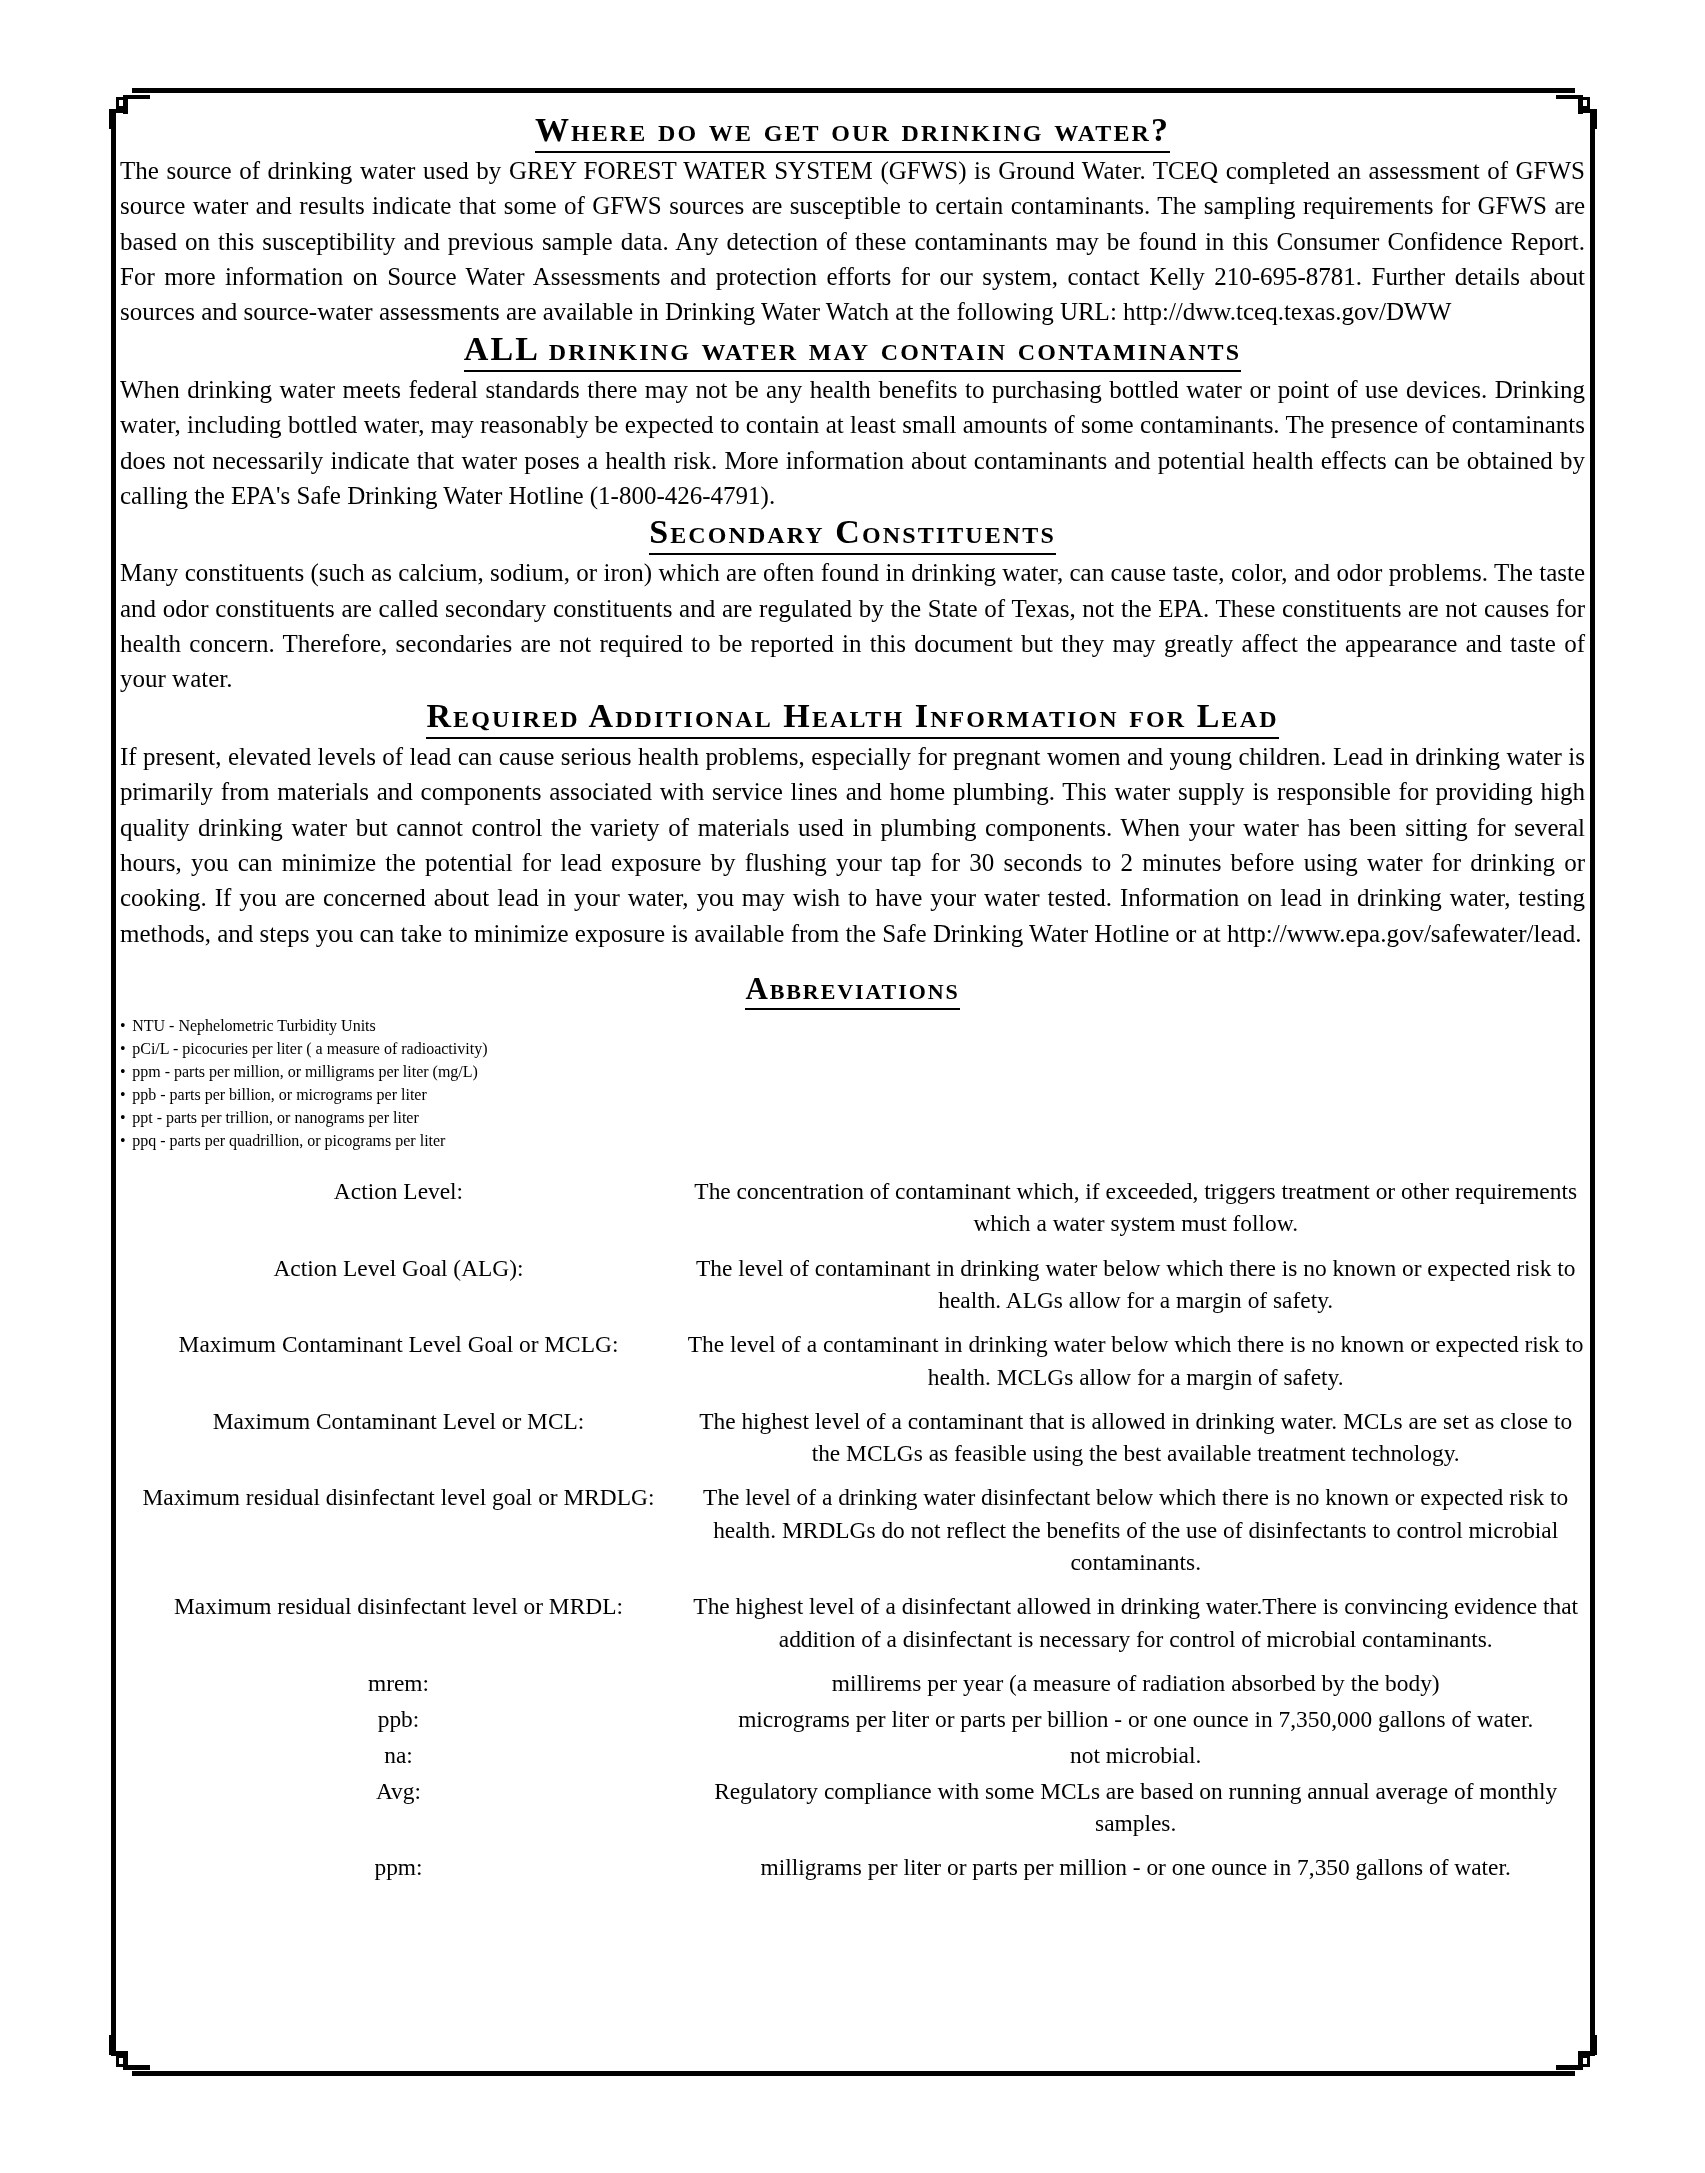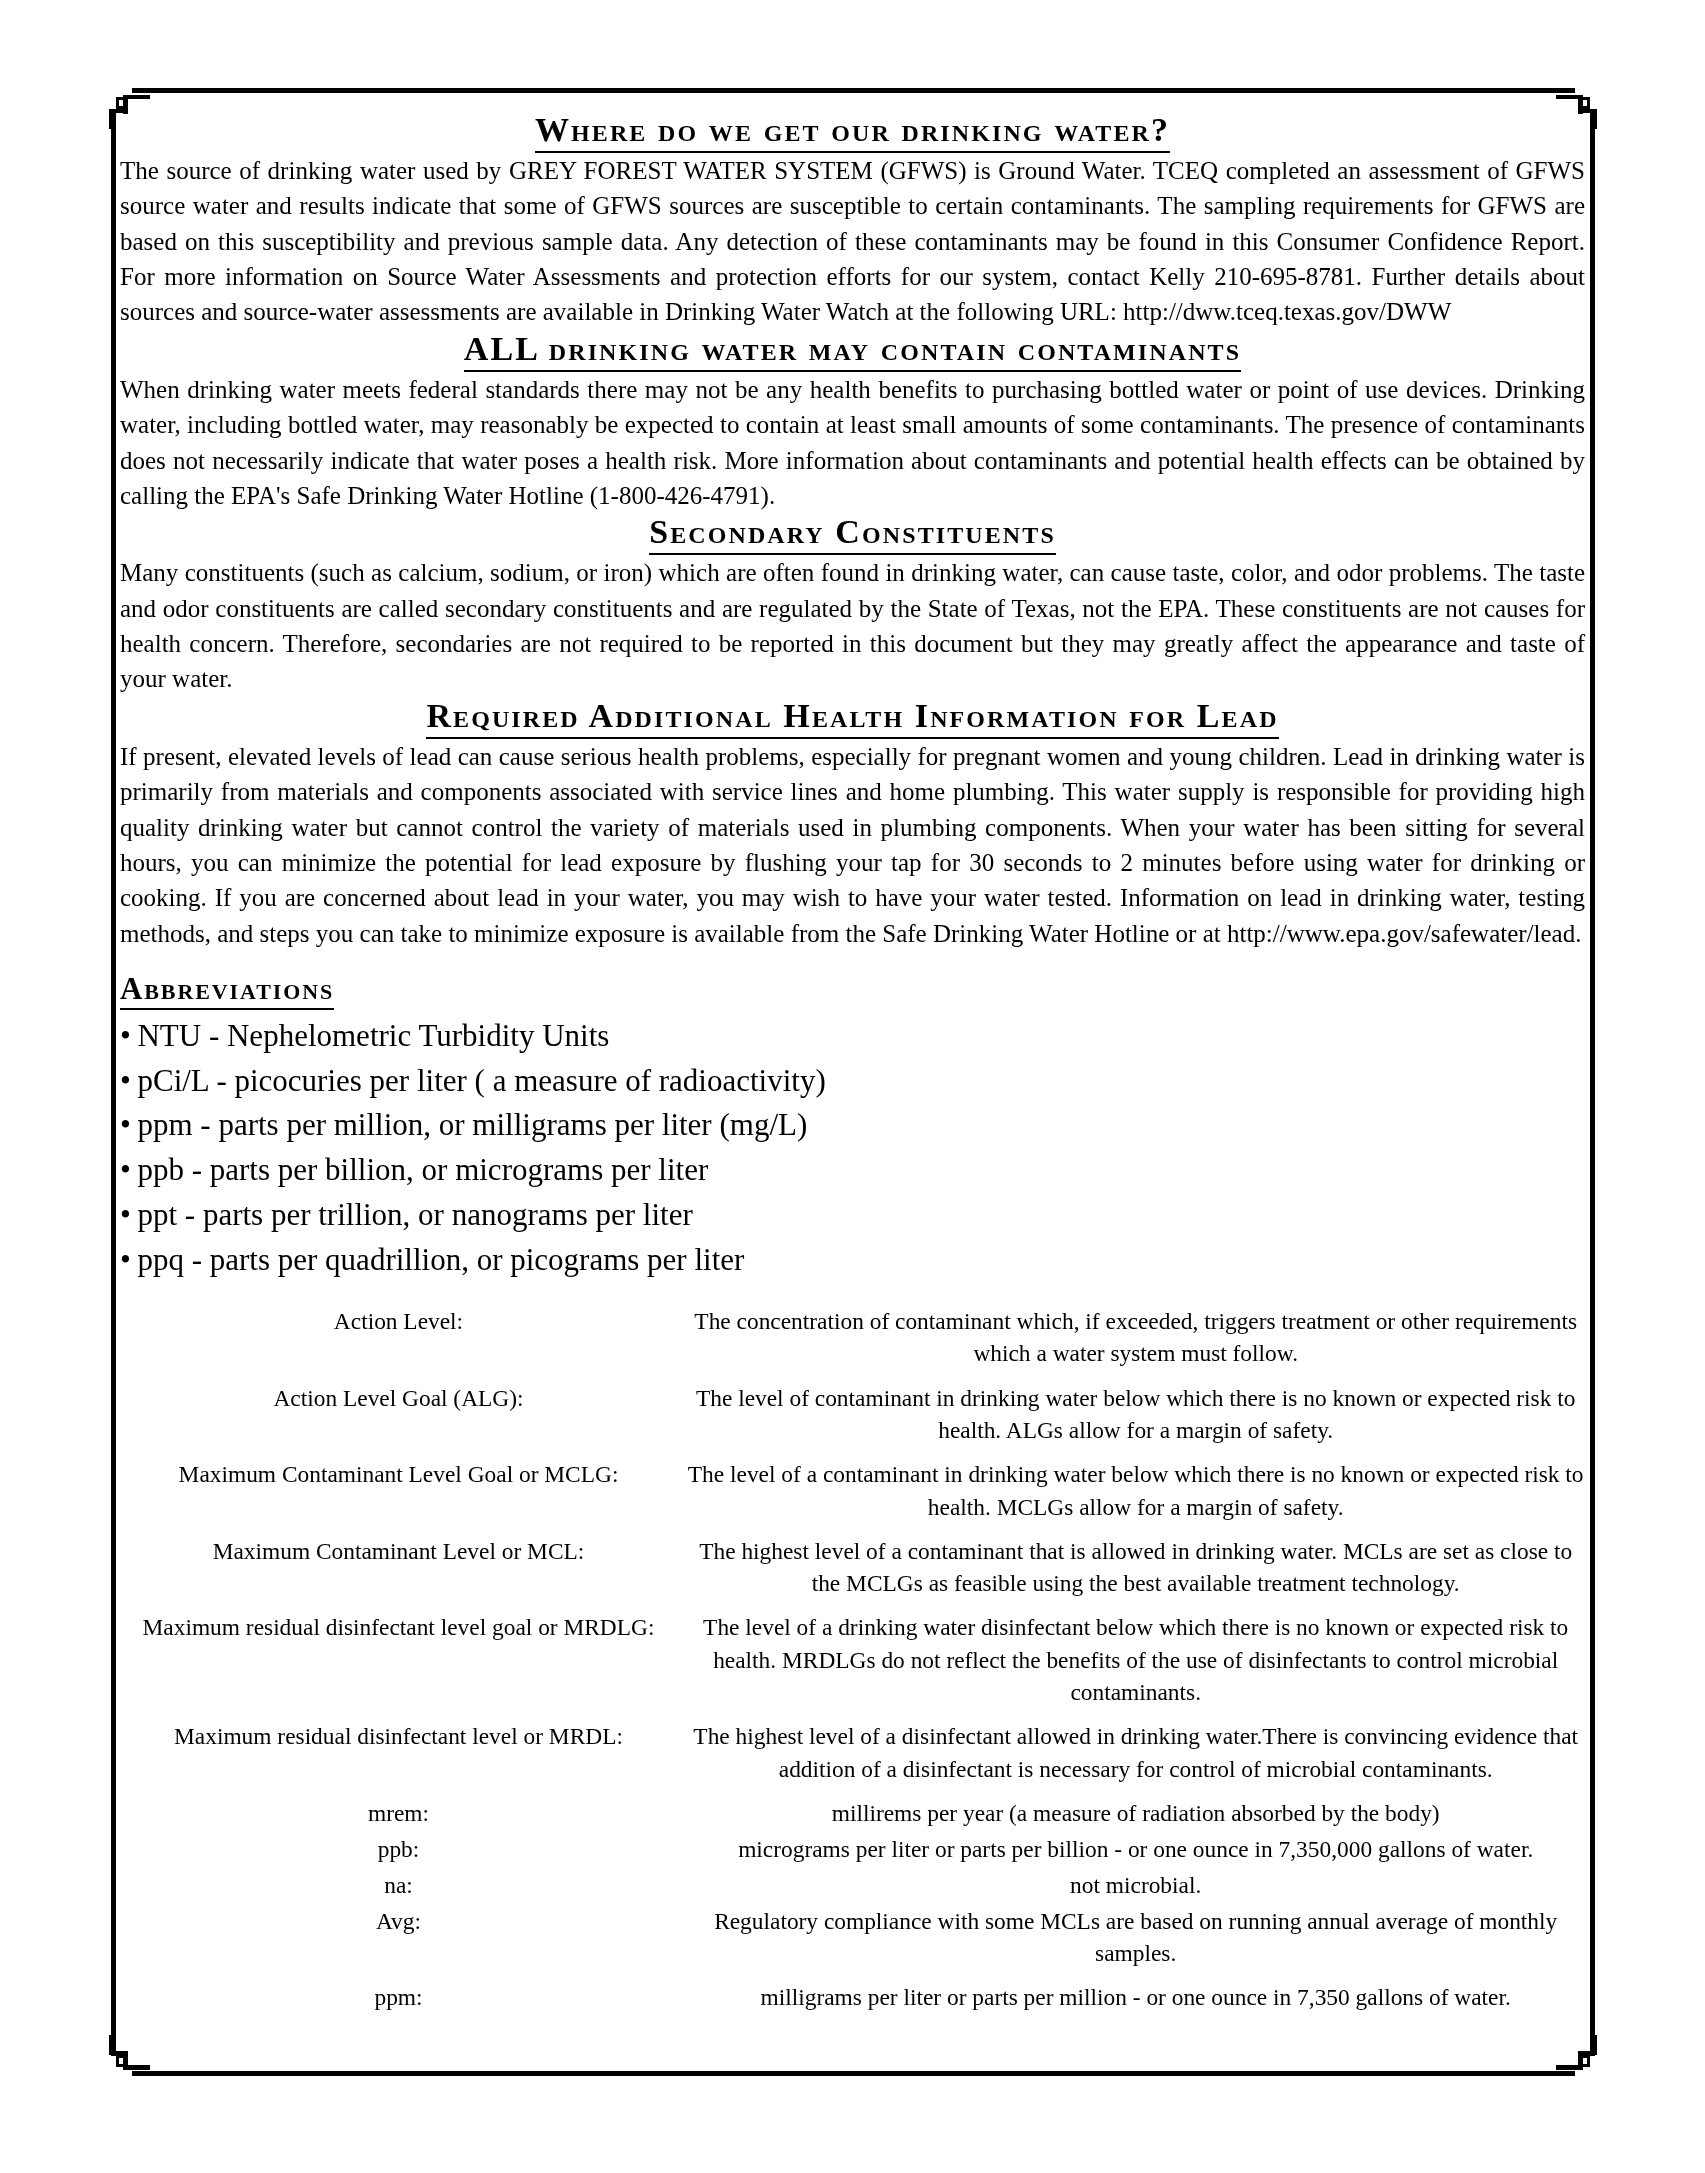--- a/index.html
+++ b/index.html
@@ -71,21 +71,21 @@
     margin: 0;
     padding: 0;
     line-height: 1.12;
   }
   h2.section-head span.u {
     border-bottom: 2.8px solid #000;
     padding-bottom: 1.9px;
     display: inline-block;
   }
   h2.left-head {
-    text-align: left;
+    text-align: center;
     font-size: 31px;
     letter-spacing: 1.9px;
   }
 
   p.body-text {
     font-size: 25px;
     line-height: 1.415;
     text-align: justify;
     margin: 0;
     hyphens: auto;
@@ -94,21 +94,21 @@
 
   
   .sp-head-top  { margin-top: 28px; }
   .sp-para-top  { margin-top: 19px; }
   .sp-para-tight{ margin-top: 5.6px; }
 
   ul.abbrev {
     list-style: none;
     margin: 3.7px 0 0 0;
     padding: 0;
-    font-size: 31px;
+    font-size: 16px;
     line-height: 1.445;
   }
   ul.abbrev li { margin: 0; padding: 0; }
   ul.abbrev li .bullet { margin-right: 6.6px; }
 
   table.defs {
     border-collapse: collapse;
     width: 100%;
     font-size: 23.4px;
     line-height: 1.38;

